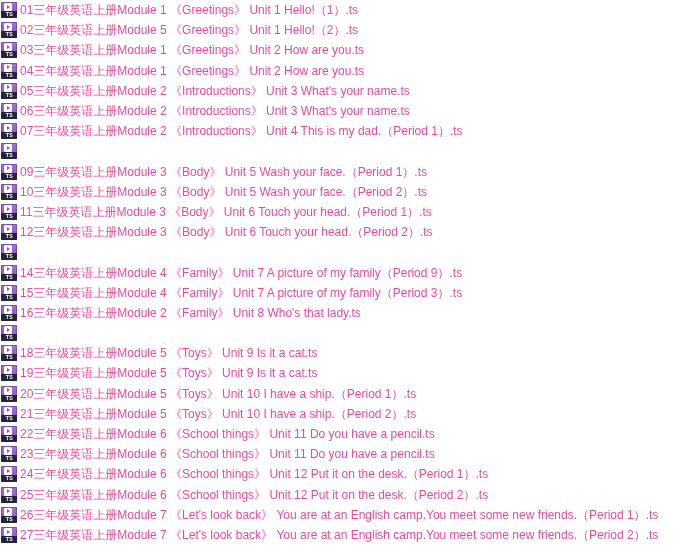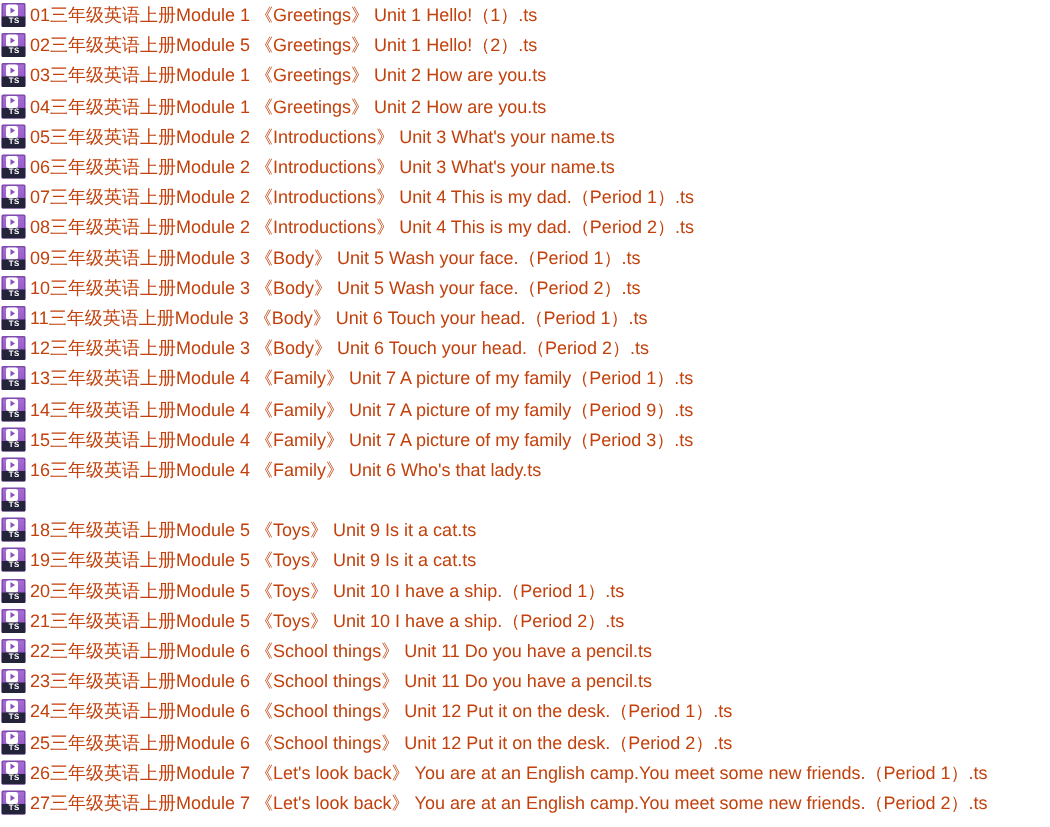--- a/index.html
+++ b/index.html
@@ -82,21 +82,21 @@
     letter-spacing: 0.3px;
     color: #ffffff;
     font-weight: bold;
     transform: scale(1.05);
   }
 
   
   .file-name {
     font-size: 12px;
     line-height: 14px;
-    color: #c2410c;
+    color: #ec4899;
     letter-spacing: 0px;
     padding-left: 1px;
     user-select: none;
   }
 </style>
 </head>
 <body>
 
 <div id="file-list">
     <div class="file-row">
@@ -162,21 +162,20 @@
       </span>
       <span class="file-name">07三年级英语上册Module 2 《Introductions》 Unit 4 This is my dad.（Period 1）.ts</span>
     </div>
     <div class="file-row">
       <span class="file-icon">
         <span class="play-plate"></span>
         <span class="ts-band">
           <span>TS</span>
         </span>
       </span>
-      <span class="file-name">08三年级英语上册Module 2 《Introductions》 Unit 4 This is my dad.（Period 2）.ts</span>
     </div>
     <div class="file-row">
       <span class="file-icon">
         <span class="play-plate"></span>
         <span class="ts-band">
           <span>TS</span>
         </span>
       </span>
       <span class="file-name">09三年级英语上册Module 3 《Body》 Unit 5 Wash your face.（Period 1）.ts</span>
     </div>
@@ -207,21 +206,20 @@
       </span>
       <span class="file-name">12三年级英语上册Module 3 《Body》 Unit 6 Touch your head.（Period 2）.ts</span>
     </div>
     <div class="file-row">
       <span class="file-icon">
         <span class="play-plate"></span>
         <span class="ts-band">
           <span>TS</span>
         </span>
       </span>
-      <span class="file-name">13三年级英语上册Module 4 《Family》 Unit 7 A picture of my family（Period 1）.ts</span>
     </div>
     <div class="file-row">
       <span class="file-icon">
         <span class="play-plate"></span>
         <span class="ts-band">
           <span>TS</span>
         </span>
       </span>
       <span class="file-name">14三年级英语上册Module 4 《Family》 Unit 7 A picture of my family（Period 9）.ts</span>
     </div>
@@ -234,21 +232,21 @@
       </span>
       <span class="file-name">15三年级英语上册Module 4 《Family》 Unit 7 A picture of my family（Period 3）.ts</span>
     </div>
     <div class="file-row">
       <span class="file-icon">
         <span class="play-plate"></span>
         <span class="ts-band">
           <span>TS</span>
         </span>
       </span>
-      <span class="file-name">16三年级英语上册Module 4 《Family》 Unit 6 Who's that lady.ts</span>
+      <span class="file-name">16三年级英语上册Module 2 《Family》 Unit 8 Who's that lady.ts</span>
     </div>
     <div class="file-row">
       <span class="file-icon">
         <span class="play-plate"></span>
         <span class="ts-band">
           <span>TS</span>
         </span>
       </span>
     </div>
     <div class="file-row">

